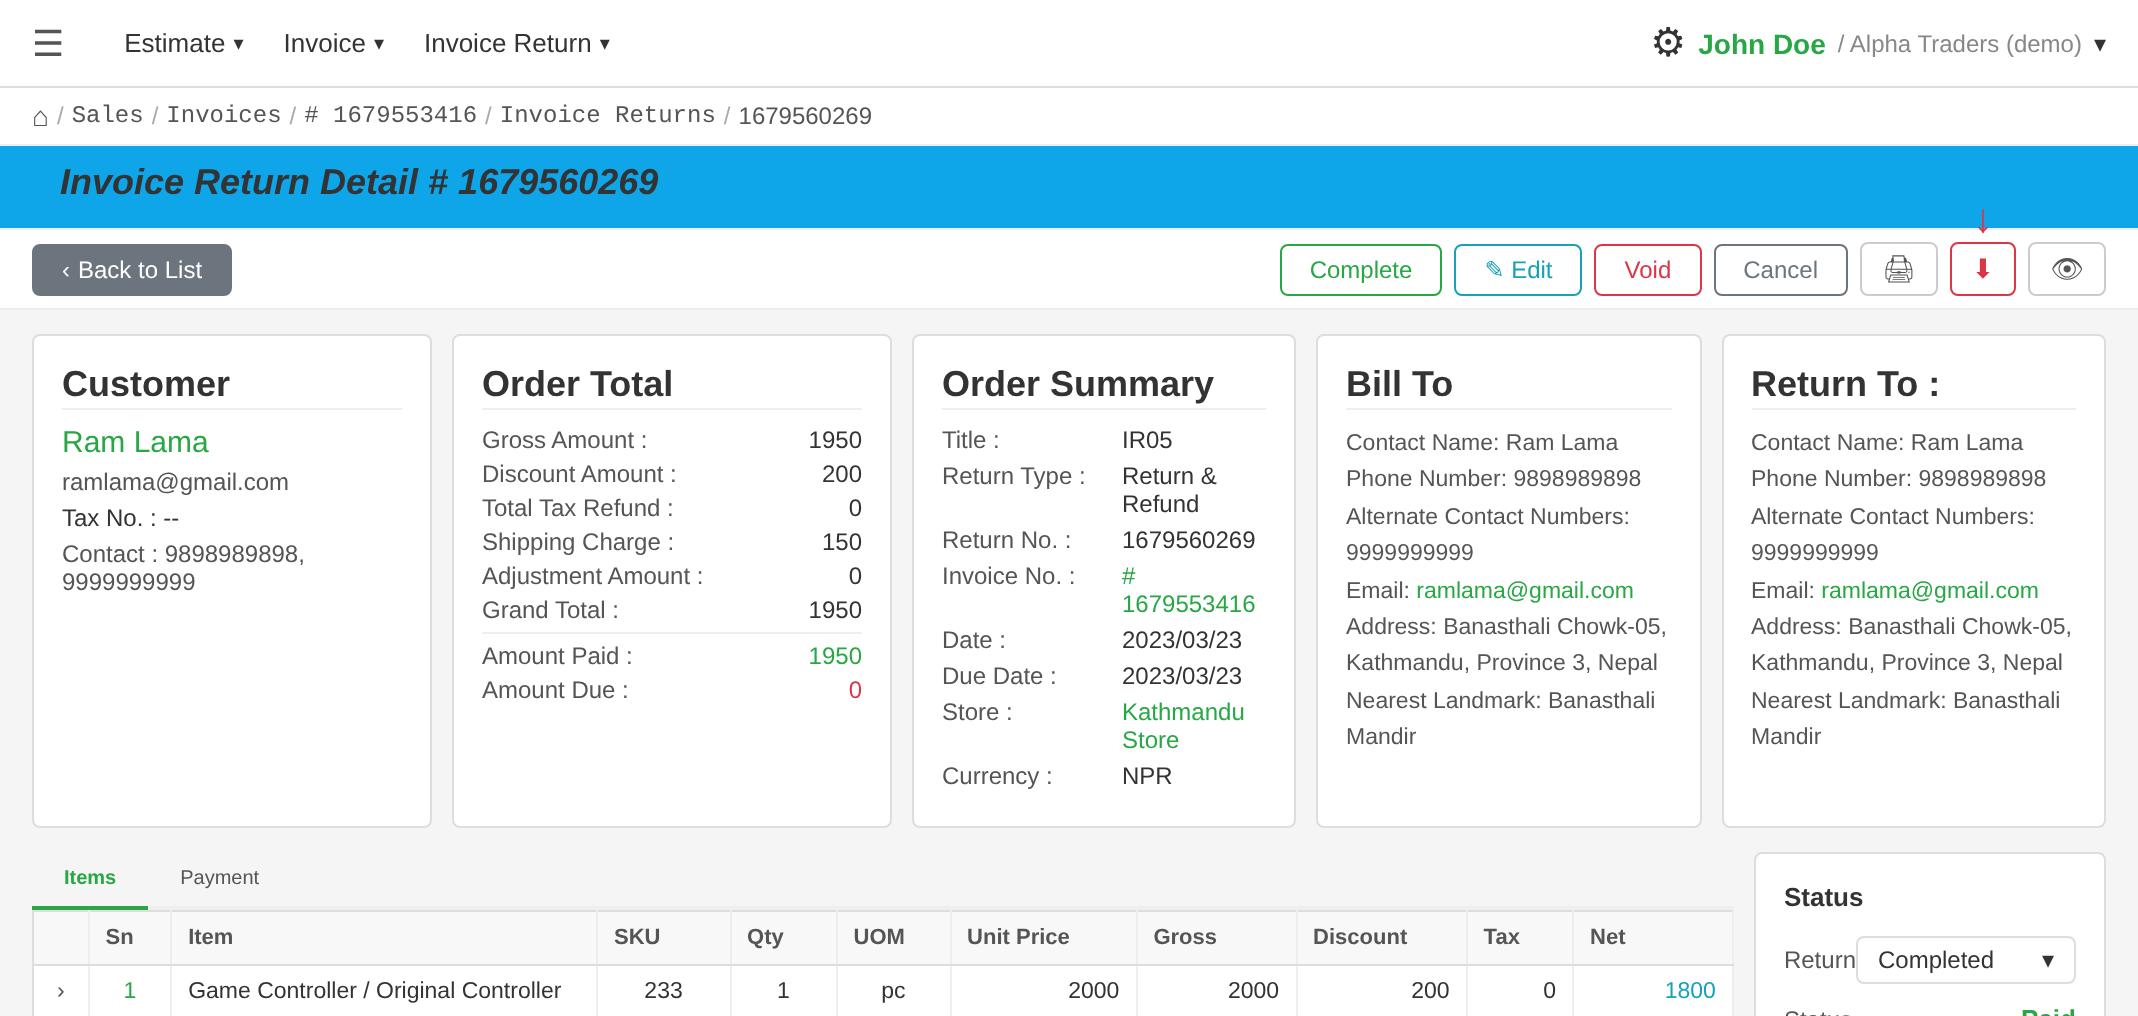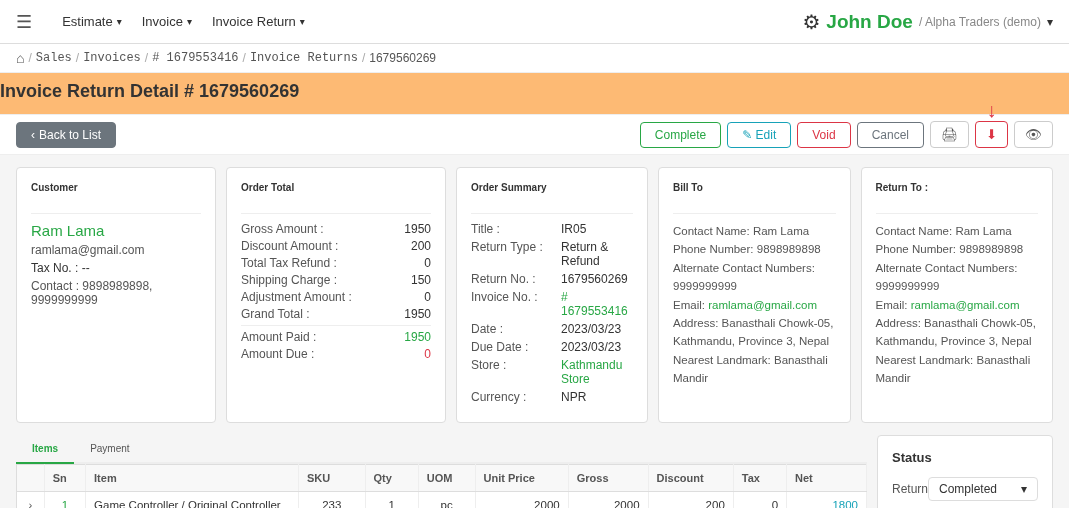--- a/index.html
+++ b/index.html
@@ -9,36 +9,36 @@
     .top-nav {
       display: flex; align-items: center; background: #fff;
       border-bottom: 1px solid #ddd; padding: 0 16px; height: 44px;
     }
     .nav-hamburger { font-size: 18px; cursor: pointer; margin-right: 20px; color: #555; }
     .nav-item { display: flex; align-items: center; cursor: pointer; padding: 0 10px; height: 100%; font-size: 13px; color: #333; }
     .nav-item .arrow { margin-left: 4px; font-size: 10px; }
     .nav-spacer { flex: 1; }
     .nav-user { display: flex; align-items: center; gap: 6px; cursor: pointer; }
     .nav-user .github-icon { font-size: 20px; }
-    .nav-user .user-name { color: #28a745; font-weight: bold; font-size: 19px; }
+    .nav-user .user-name { color: #28a745; font-weight: bold; font-size: 14px; }
     .nav-user .company { color: #888; font-size: 12px; }
 
     
     .breadcrumb {
       display: flex; align-items: center; gap: 4px;
       padding: 6px 16px; background: #fff; border-bottom: 1px solid #eee;
       font-size: 12px; color: #555;
     }
     .breadcrumb a { color: #555; text-decoration: none; font-family: Liberation Mono, monospace; }
     .breadcrumb .sep { color: #aaa; }
     .breadcrumb .home-icon { color: #555; font-size: 14px; }
 
     
     .page-header {
-      background: #fdba74; padding: 8px 0 6px; border-bottom: 1px solid #eee;
+      background: #0ea5e9; padding: 8px 30px 6px; border-bottom: 1px solid #eee; font-style: italic;
     }
     .page-title { font-size: 18px; font-weight: bold; color: #333; margin-bottom: 6px; }
 
     
     .action-bar {
       display: flex; align-items: center; justify-content: space-between;
       padding: 6px 16px; background: #fff; border-bottom: 1px solid #eee;
     }
     .btn { padding: 5px 14px; border-radius: 4px; border: 1px solid #ccc; cursor: pointer; font-size: 12px; background: #fff; }
     .btn-back { background: #6c757d; color: #fff; border-color: #6c757d; display: flex; align-items: center; gap: 4px; }
@@ -65,21 +65,21 @@
       background: #fff; border: 1px solid #ddd; border-radius: 4px;
       padding: 14px; margin-right: 10px;
     }
     .card-customer { width: 200px; flex-shrink: 0; }
     .card-order-total { width: 220px; flex-shrink: 0; }
     .card-order-summary { width: 192px; flex-shrink: 0; }
     .card-bill-to { flex: 1; min-width: 0; }
     .card-return-to { flex: 1; min-width: 0; }
     .card:last-child { margin-right: 0; }
 
-    .card-title { font-size: 10px; font-weight: bold; color: #333; margin-bottom: 8px; border-bottom: 1px solid #eee; padding-bottom: 20px; }
+    .card-title { font-size: 18px; font-weight: bold; color: #333; margin-bottom: 8px; border-bottom: 1px solid #eee; padding-bottom: 1px; }
     .customer-name { color: #28a745; font-size: 15px; font-weight: normal; margin-bottom: 4px; }
     .customer-email { color: #555; margin-bottom: 4px; }
     .customer-tax { margin-bottom: 4px; }
     .customer-contact { color: #555; }
 
     
     .ot-row { display: flex; justify-content: space-between; margin-bottom: 3px; }
     .ot-label { color: #555; }
     .ot-value { color: #333; font-weight: 500; }
     .ot-value.green { color: #28a745; }

